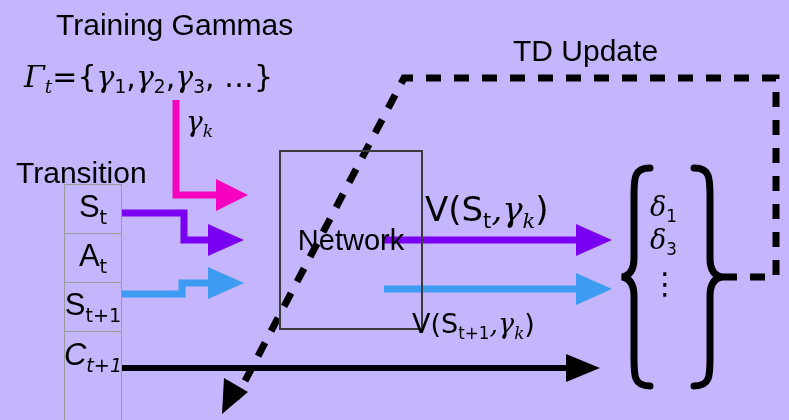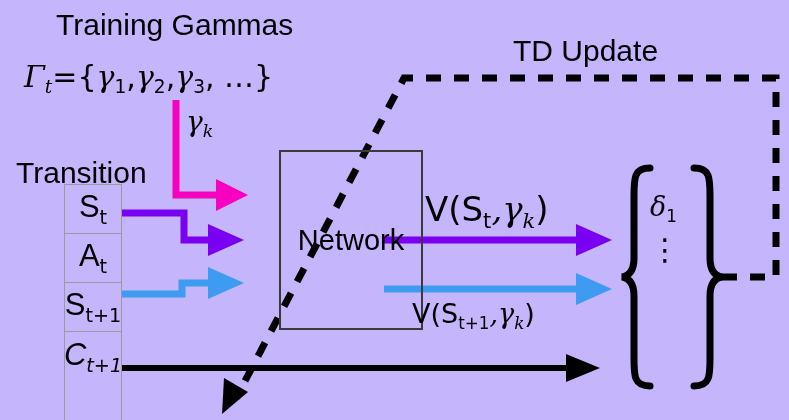--- a/index.html
+++ b/index.html
@@ -202,24 +202,27 @@
   </div>
 
   <div id="network-box">
     <span id="network-label">Network</span>
   </div>
 
   <div class="lbl math" style="left:425px; top:192px; font-size:34px;">
     <span>V(S</span><span class="sub">t</span><span class="mi">,γ</span><span class="sub-i">k</span><span>)</span>
   </div>
 
-  <div class="lbl math" style="left:412px; top:300px; font-size:27px;">
+  <div class="lbl math" style="left:412px; top:310px; font-size:27px;">
     <span>V(S</span><span class="sub">t+1</span><span class="mi">,γ</span><span class="sub-i">k</span><span>)</span>
   </div>
 
   <div style="position:absolute; left:650px; top:192px; width:50px; text-align:left;">
     <div style="font-size:27px; line-height:1.12;">
       <span class="mi">δ</span><span class="sub">1</span>
     </div>
+    <div style="font-size:27px; line-height:1.12;">
+      <span class="mi">δ</span><span class="sub">3</span>
+    </div>
     <div style="font-size:30px; line-height:1; margin-top:10px; font-family:'DejaVu Sans',sans-serif;">⋮</div>
   </div>
 
 </div>
 
 </body></html>

